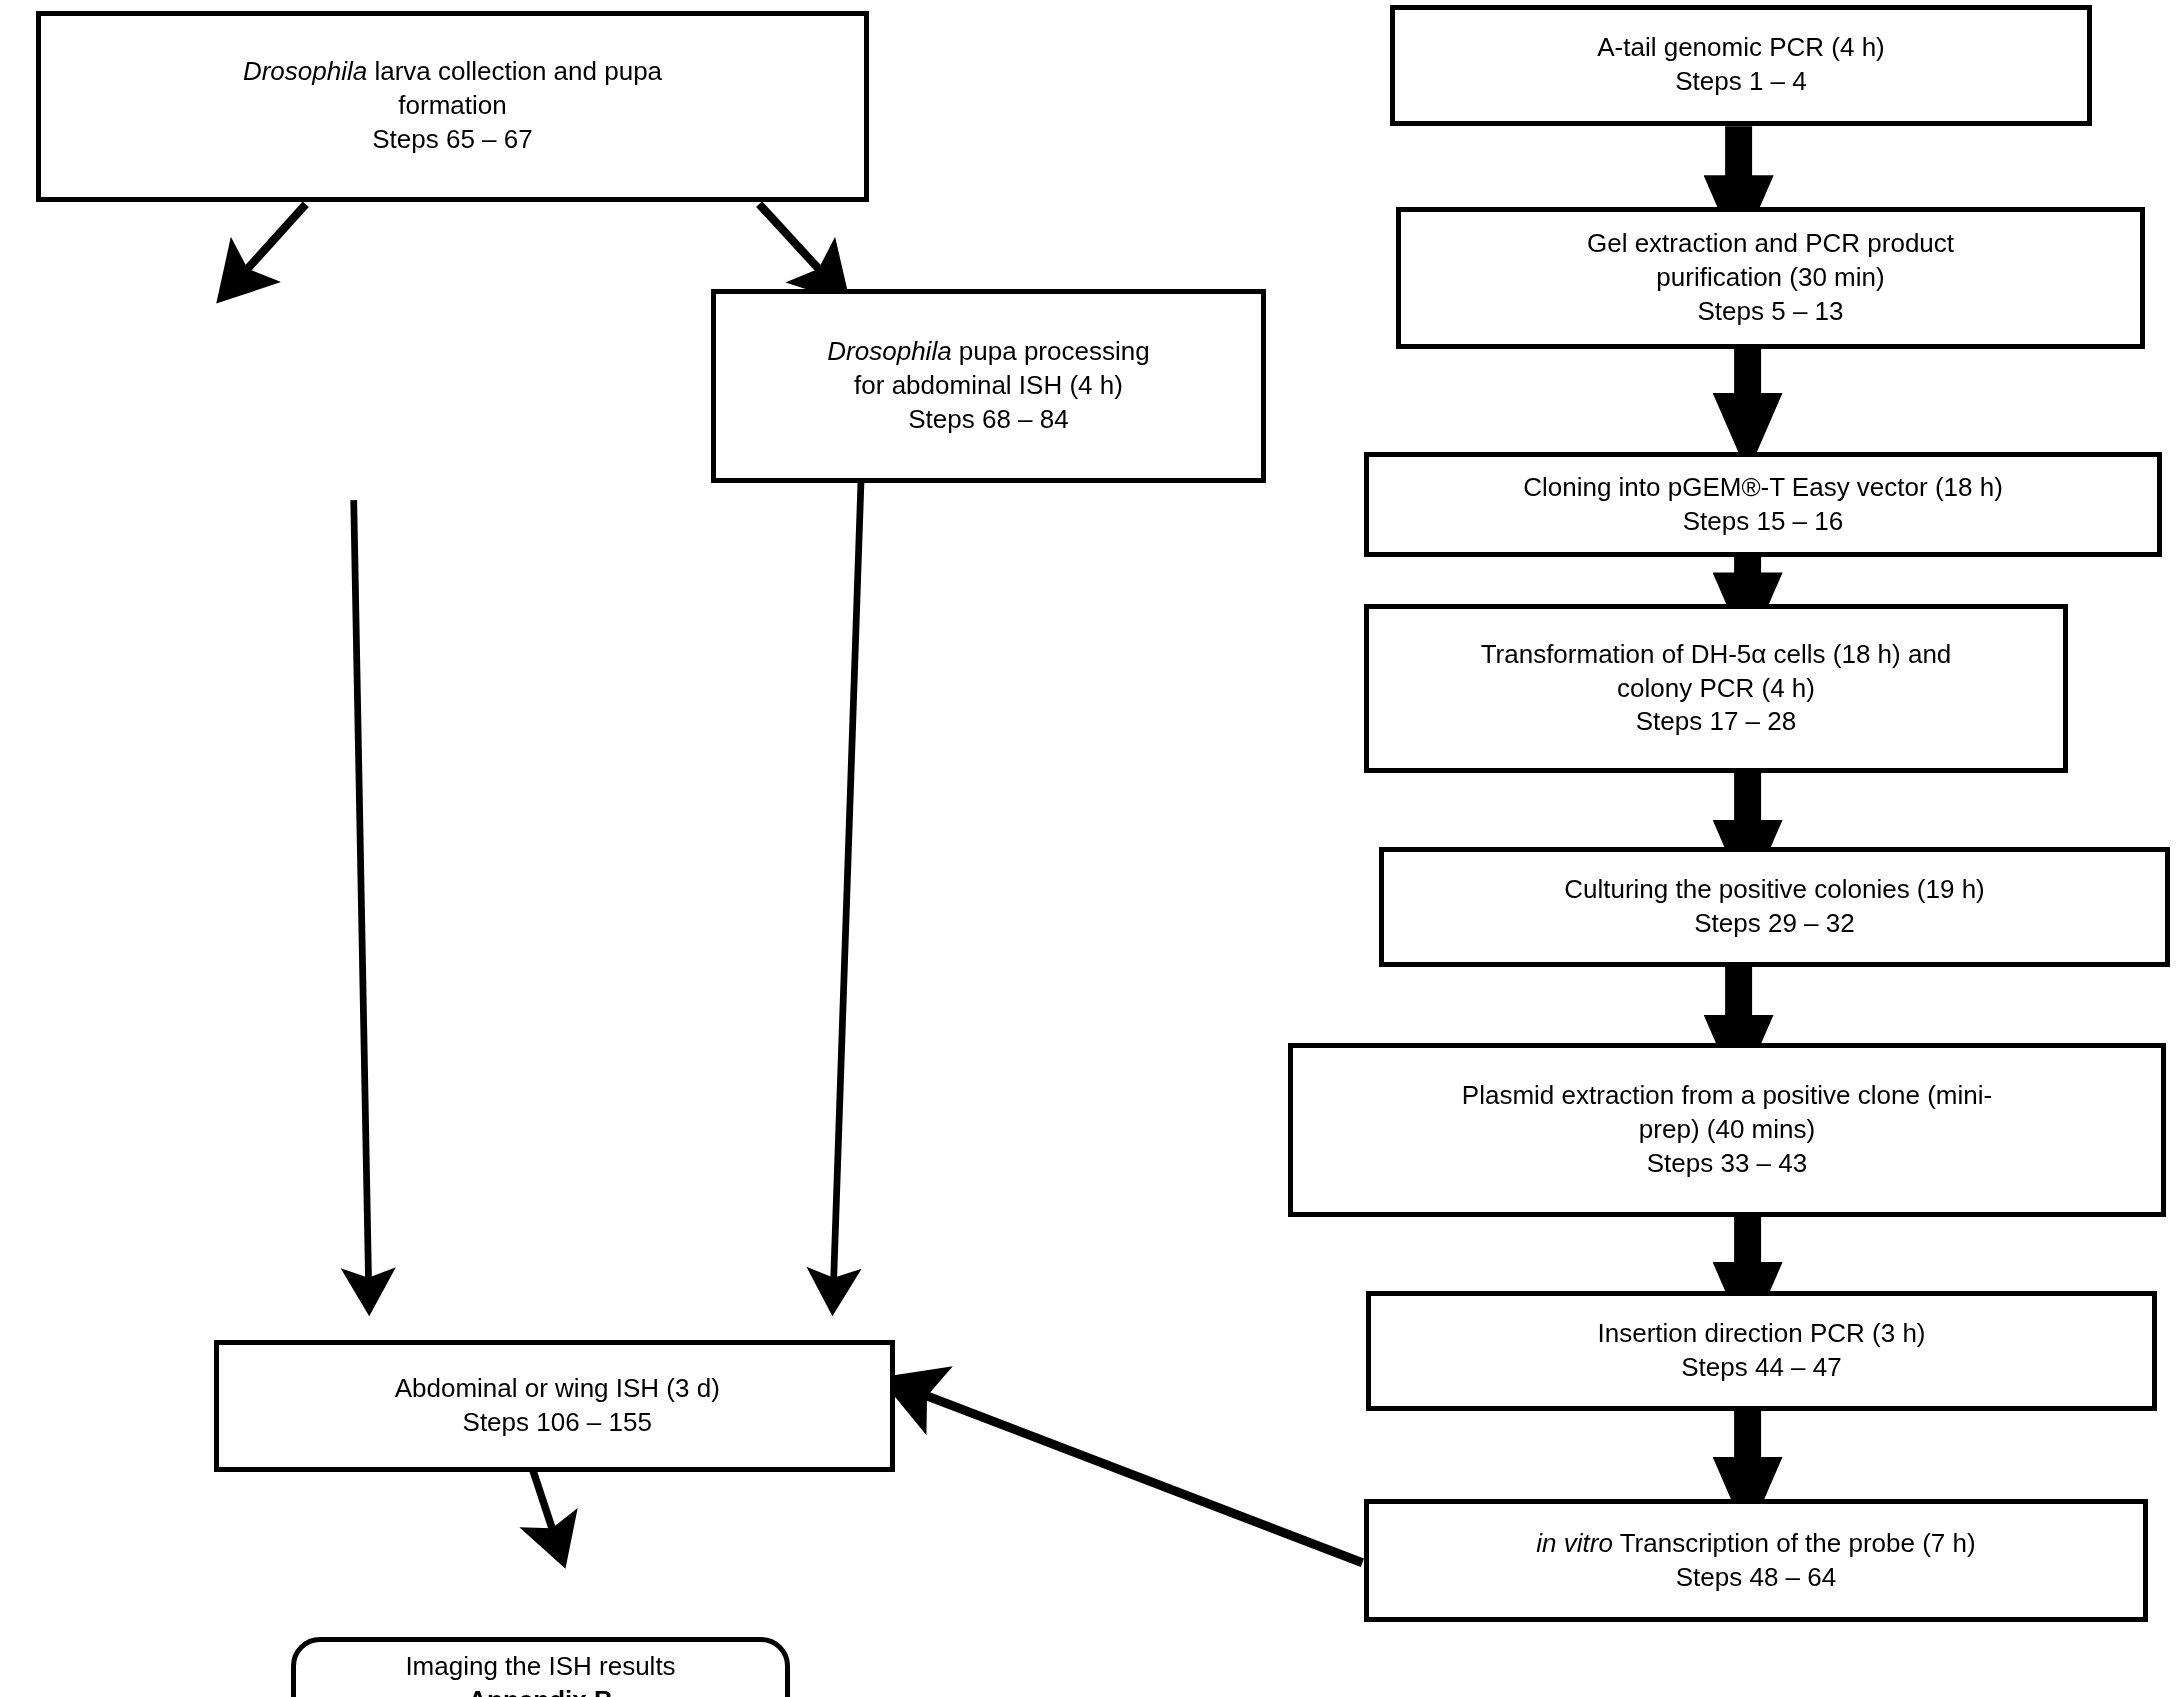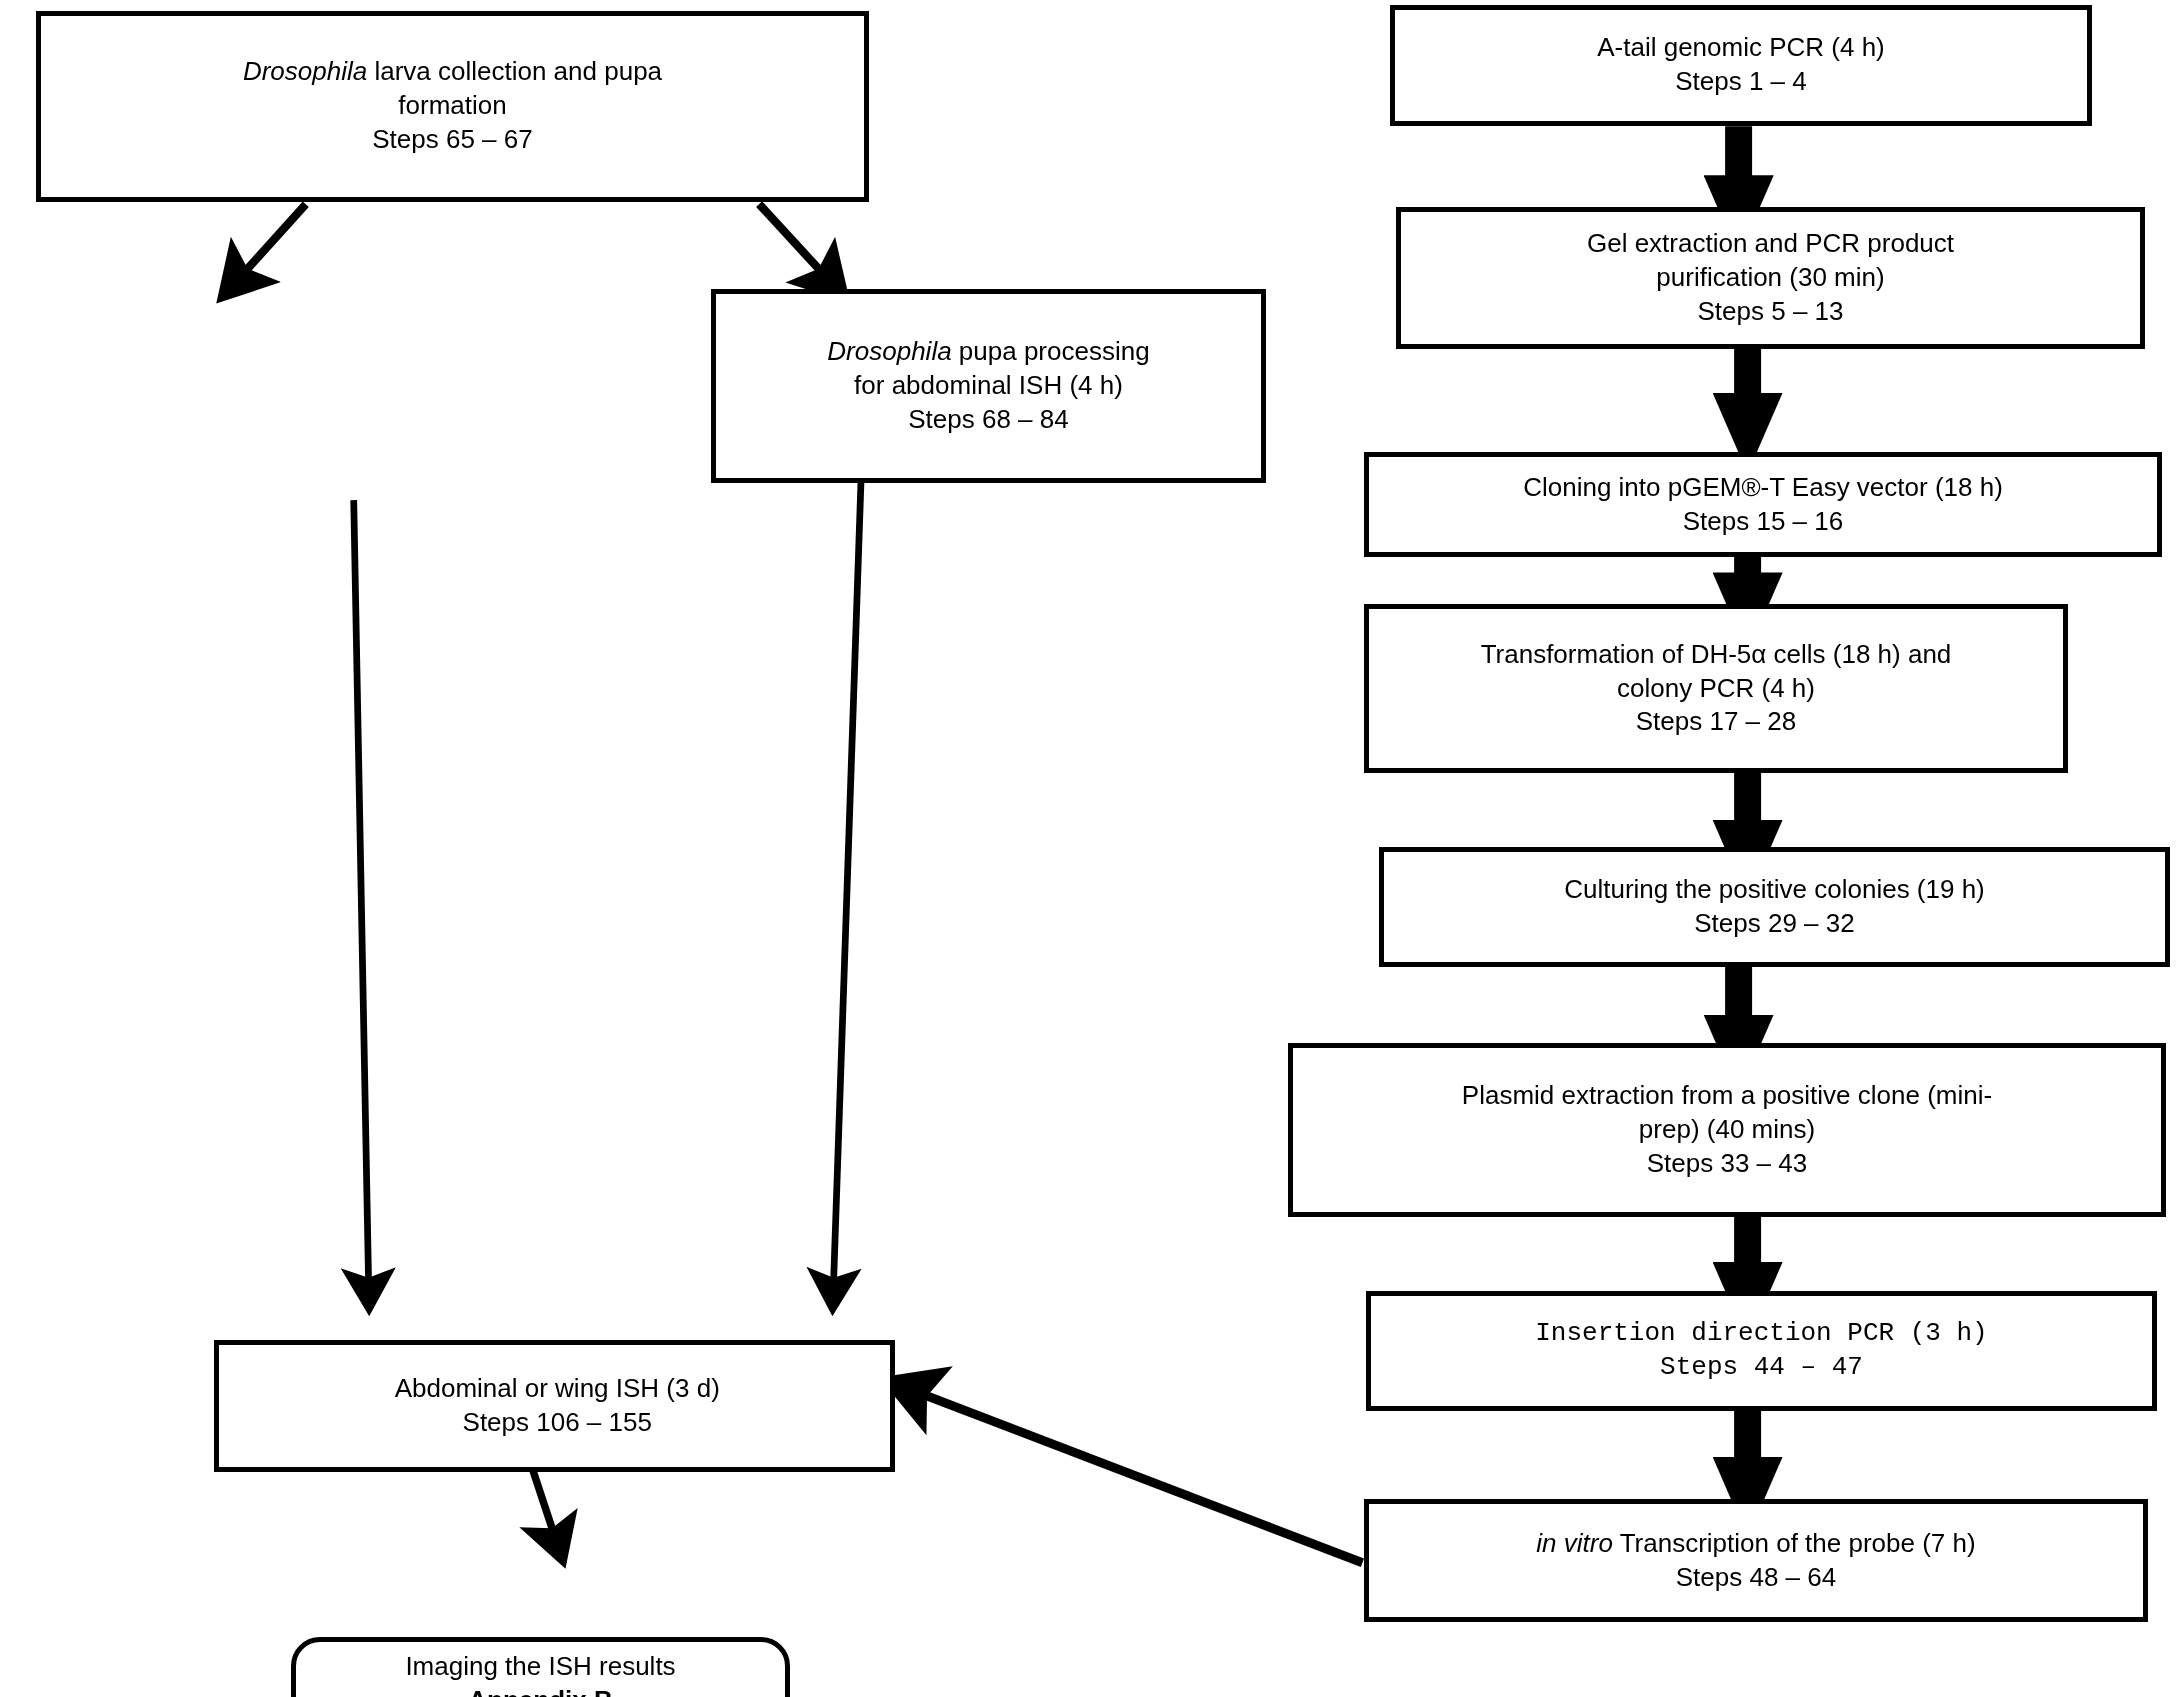--- a/index.html
+++ b/index.html
@@ -128,21 +128,21 @@
     <span class="ln">Culturing the positive colonies (19 h)</span>
     <span class="ln">Steps 29 – 32</span>
   </div>
 
   <div class="node" style="left:1288px; top:1043px; width:878px; height:174px;">
     <span class="ln">Plasmid extraction from a positive clone (mini-</span>
     <span class="ln">prep) (40 mins)</span>
     <span class="ln">Steps 33 – 43</span>
   </div>
 
-  <div class="node" style="left:1366px; top:1291px; width:791px; height:120px;font-family:Liberation Mono, monospace;">
+  <div class="node" style="left:1366px; top:1291px; width:791px; height:120px;">
     <span class="ln">Insertion direction PCR (3 h)</span>
     <span class="ln">Steps 44 – 47</span>
   </div>
 
   <div class="node" style="left:1364px; top:1499px; width:784px; height:123px;">
     <span class="wrapln"><span class="it">in vitro</span><span> Transcription of the probe (7 h)</span></span>
     <span class="ln">Steps 48 – 64</span>
   </div>
 
 </div>

